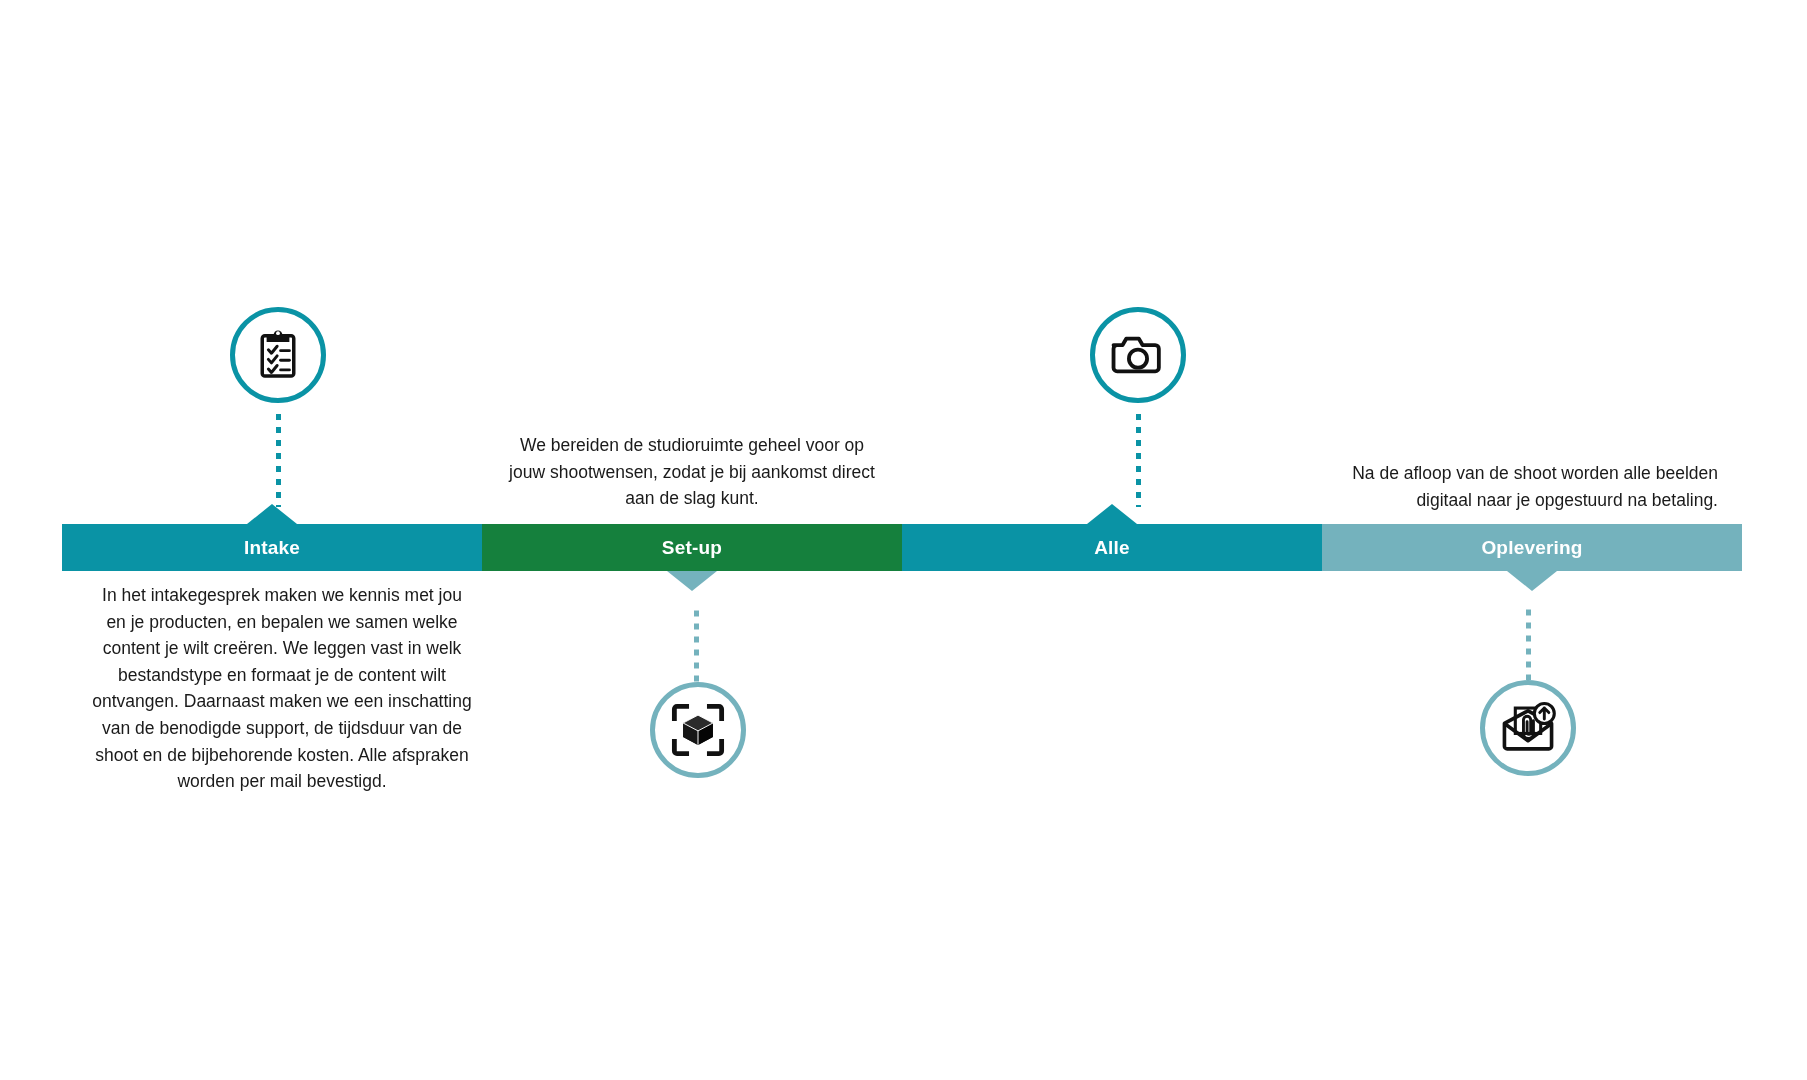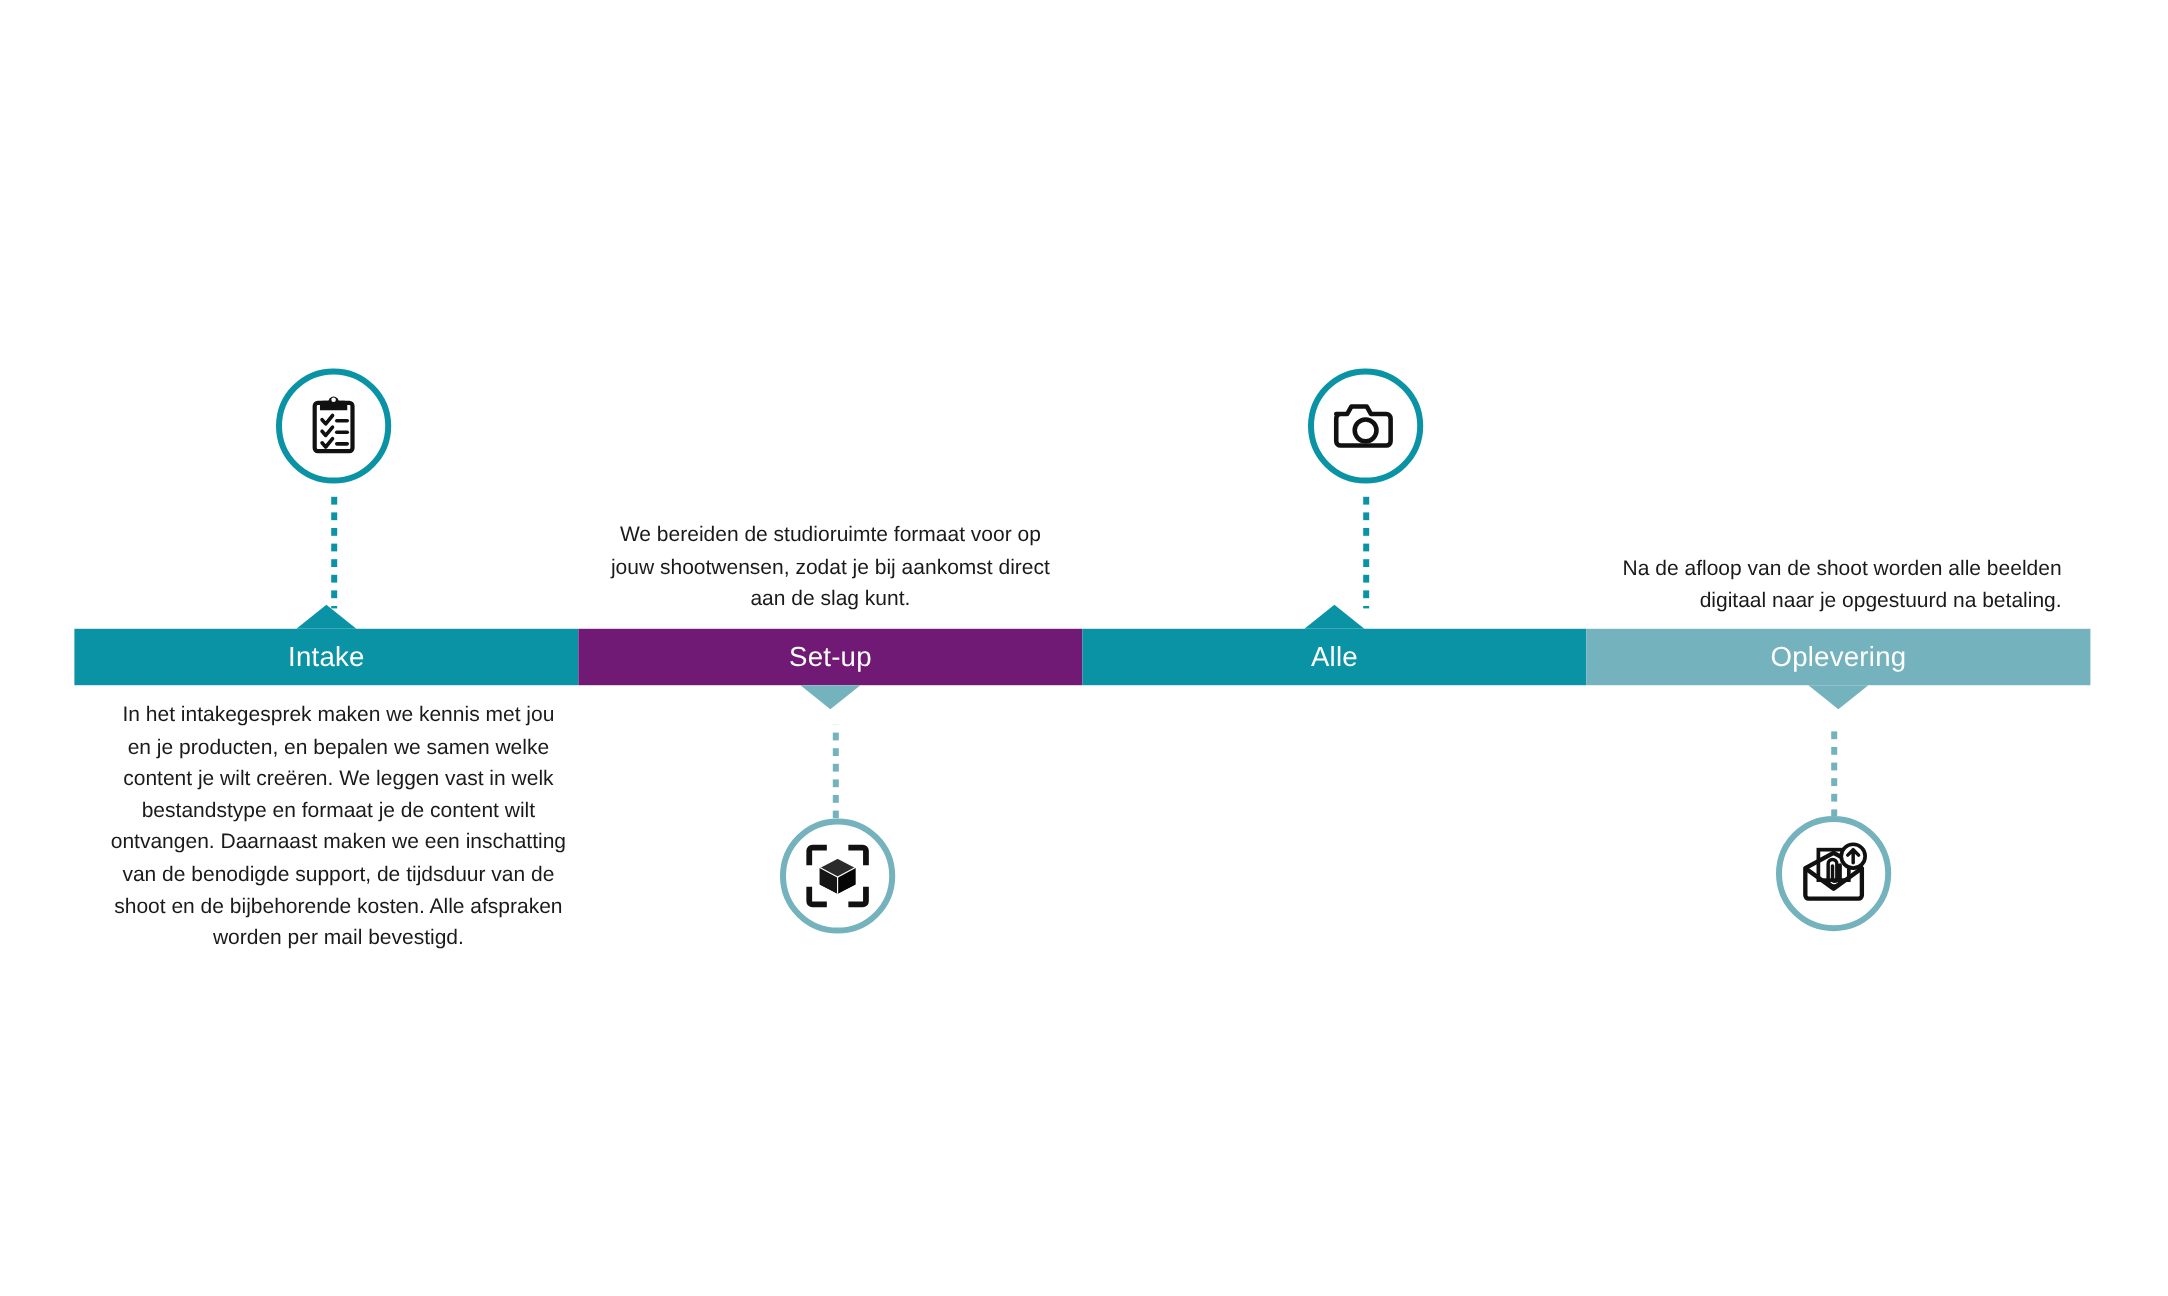--- a/index.html
+++ b/index.html
@@ -35,22 +35,22 @@
   .bar-seg {
     width: 420px;
     height: 47px;
     position: relative;
     display: flex;
     align-items: center;
     justify-content: center;
   }
   .bar-seg .seg-label {
     color: #ffffff;
-    font-size: 23px;
-    font-weight: normal;
+    font-size: 19px;
+    font-weight: bold;
     letter-spacing: .2px;
     line-height: 1;
     position: relative;
     z-index: 3;
     white-space: nowrap;
   }
 
   
   .notch {
     position: absolute;
@@ -181,21 +181,21 @@
               background-image: linear-gradient(#74b2bd 50%, rgba(255,255,255,0) 0%);
               background-position: left; background-size: 5px 13px; background-repeat: repeat-y;"></div>
 
   <div class="bar">
 
     <div class="bar-seg" style="background:#0a93a5;">
       <span class="notch notch-up" style="border-bottom:20px solid #0a93a5;"></span>
       <span class="seg-label">Intake</span>
     </div>
 
-    <div class="bar-seg" style="background:#701a75;">
+    <div class="bar-seg" style="background:#15803d;">
       <span class="notch notch-down" style="border-top:20px solid #74b2bd;"></span>
       <span class="seg-label">Set-up</span>
     </div>
 
     <div class="bar-seg" style="background:#0a93a5;">
       <span class="notch notch-up" style="border-bottom:20px solid #0a93a5;"></span>
       <span class="seg-label">Alle</span>
     </div>
 
     <div class="bar-seg" style="background:#74b2bd;">
@@ -207,21 +207,21 @@
 
   <div class="desc" style="left:72px; top:582px; width:420px;">In het intakegesprek maken we kennis met jou
 en je producten, en bepalen we samen welke
 content je wilt creëren. We leggen vast in welk
 bestandstype en formaat je de content wilt
 ontvangen. Daarnaast maken we een inschatting
 van de benodigde support, de tijdsduur van de
 shoot en de bijbehorende kosten. Alle afspraken
 worden per mail bevestigd.</div>
 
-  <div class="desc" style="left:482px; top:432px; width:420px;">We bereiden de studioruimte formaat voor op
+  <div class="desc" style="left:482px; top:432px; width:420px;">We bereiden de studioruimte geheel voor op
 jouw shootwensen, zodat je bij aankomst direct
 aan de slag kunt.</div>
 
 
   <div class="desc" style="left:1338px; top:460px; width:380px;text-align:right;">Na de afloop van de shoot worden alle beelden
 digitaal naar je opgestuurd na betaling.</div>
 
 </div>
 
 </body></html>

